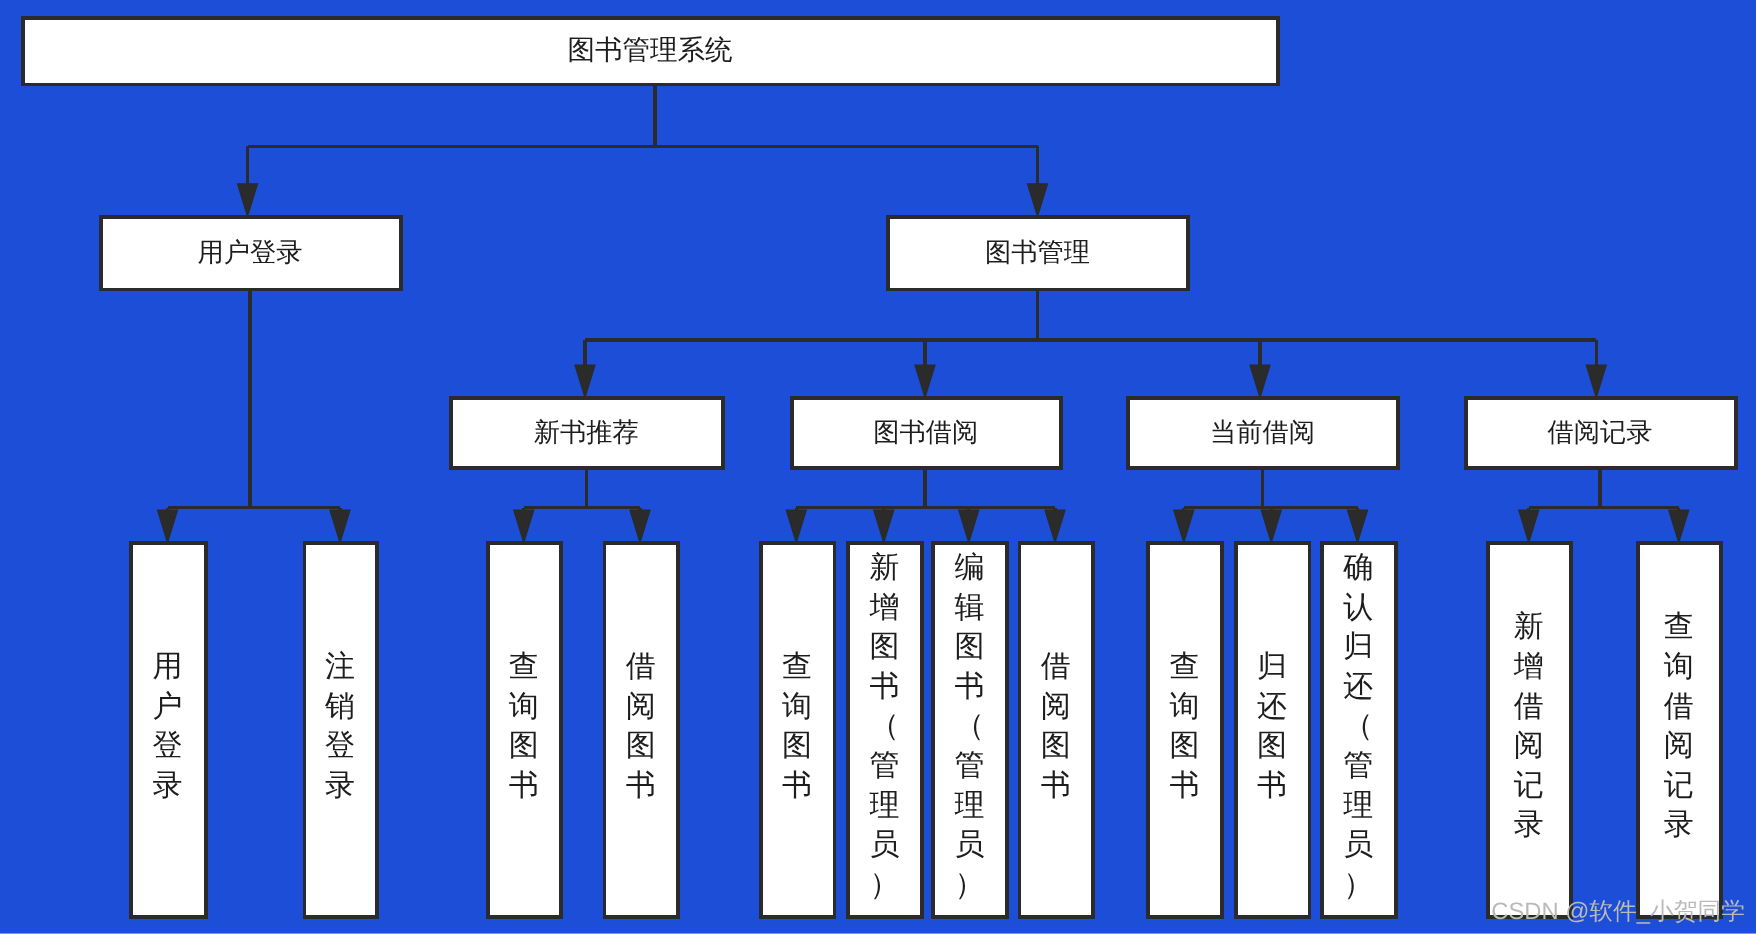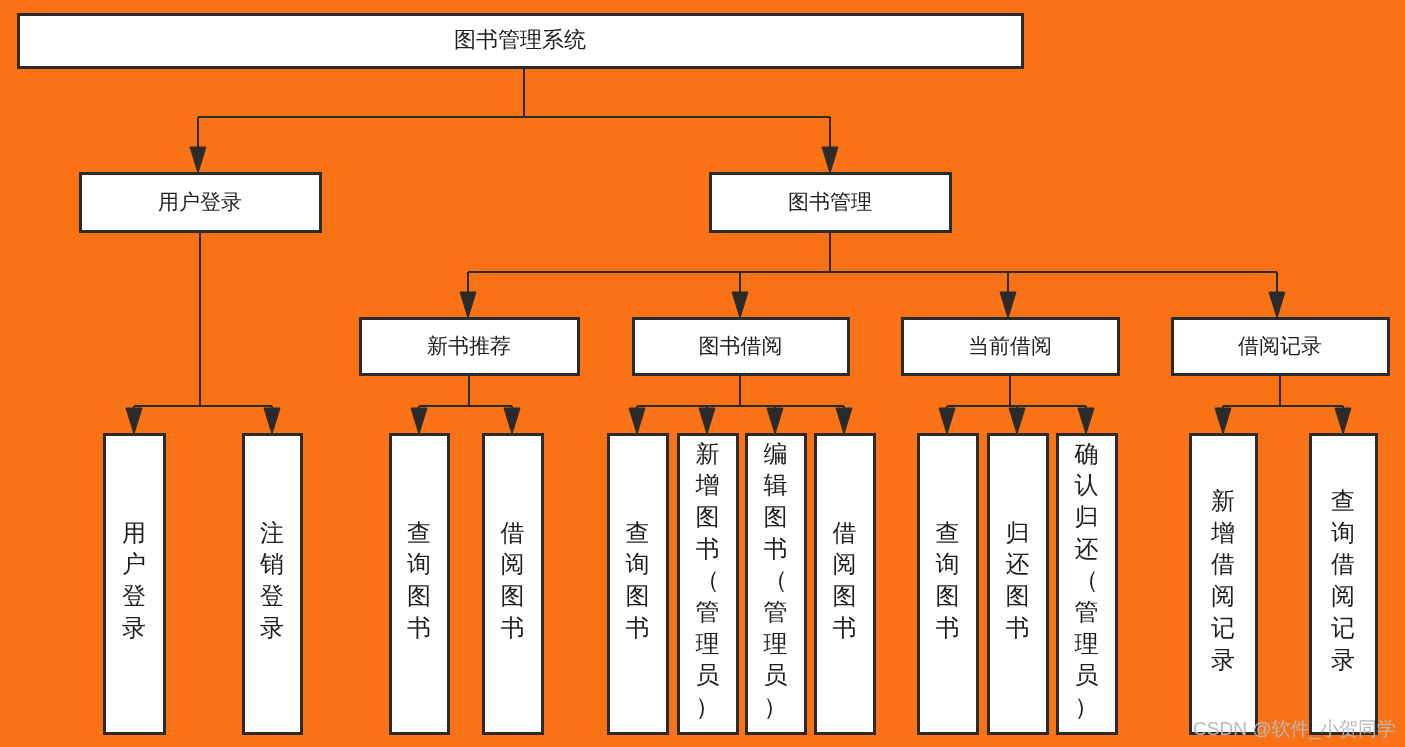--- a/index.html
+++ b/index.html
@@ -1,21 +1,21 @@
 <!DOCTYPE html>
 <html><head>
 <meta charset="utf-8">
 <style>
   html,body{margin:0;padding:0;background:#ffffff;}
   body{
     width:1405px;height:747px;
     font-family:"Liberation Sans","DejaVu Sans",sans-serif;
     overflow:hidden;
   }
-  #canvas{position:relative;width:1405px;height:747px;background:#f97316;}
+  #canvas{position:relative;width:1405px;height:747px;background:#1d4ed8;}
   svg{display:block;}
   .node-label{
     fill:#1d1d1d;
     font-family:"Liberation Sans","DejaVu Sans",sans-serif;
     text-anchor:middle;
     dominant-baseline:middle;
   }
   .vlabel{
     fill:#1d1d1d;
     font-family:"Liberation Sans","DejaVu Sans",sans-serif;

